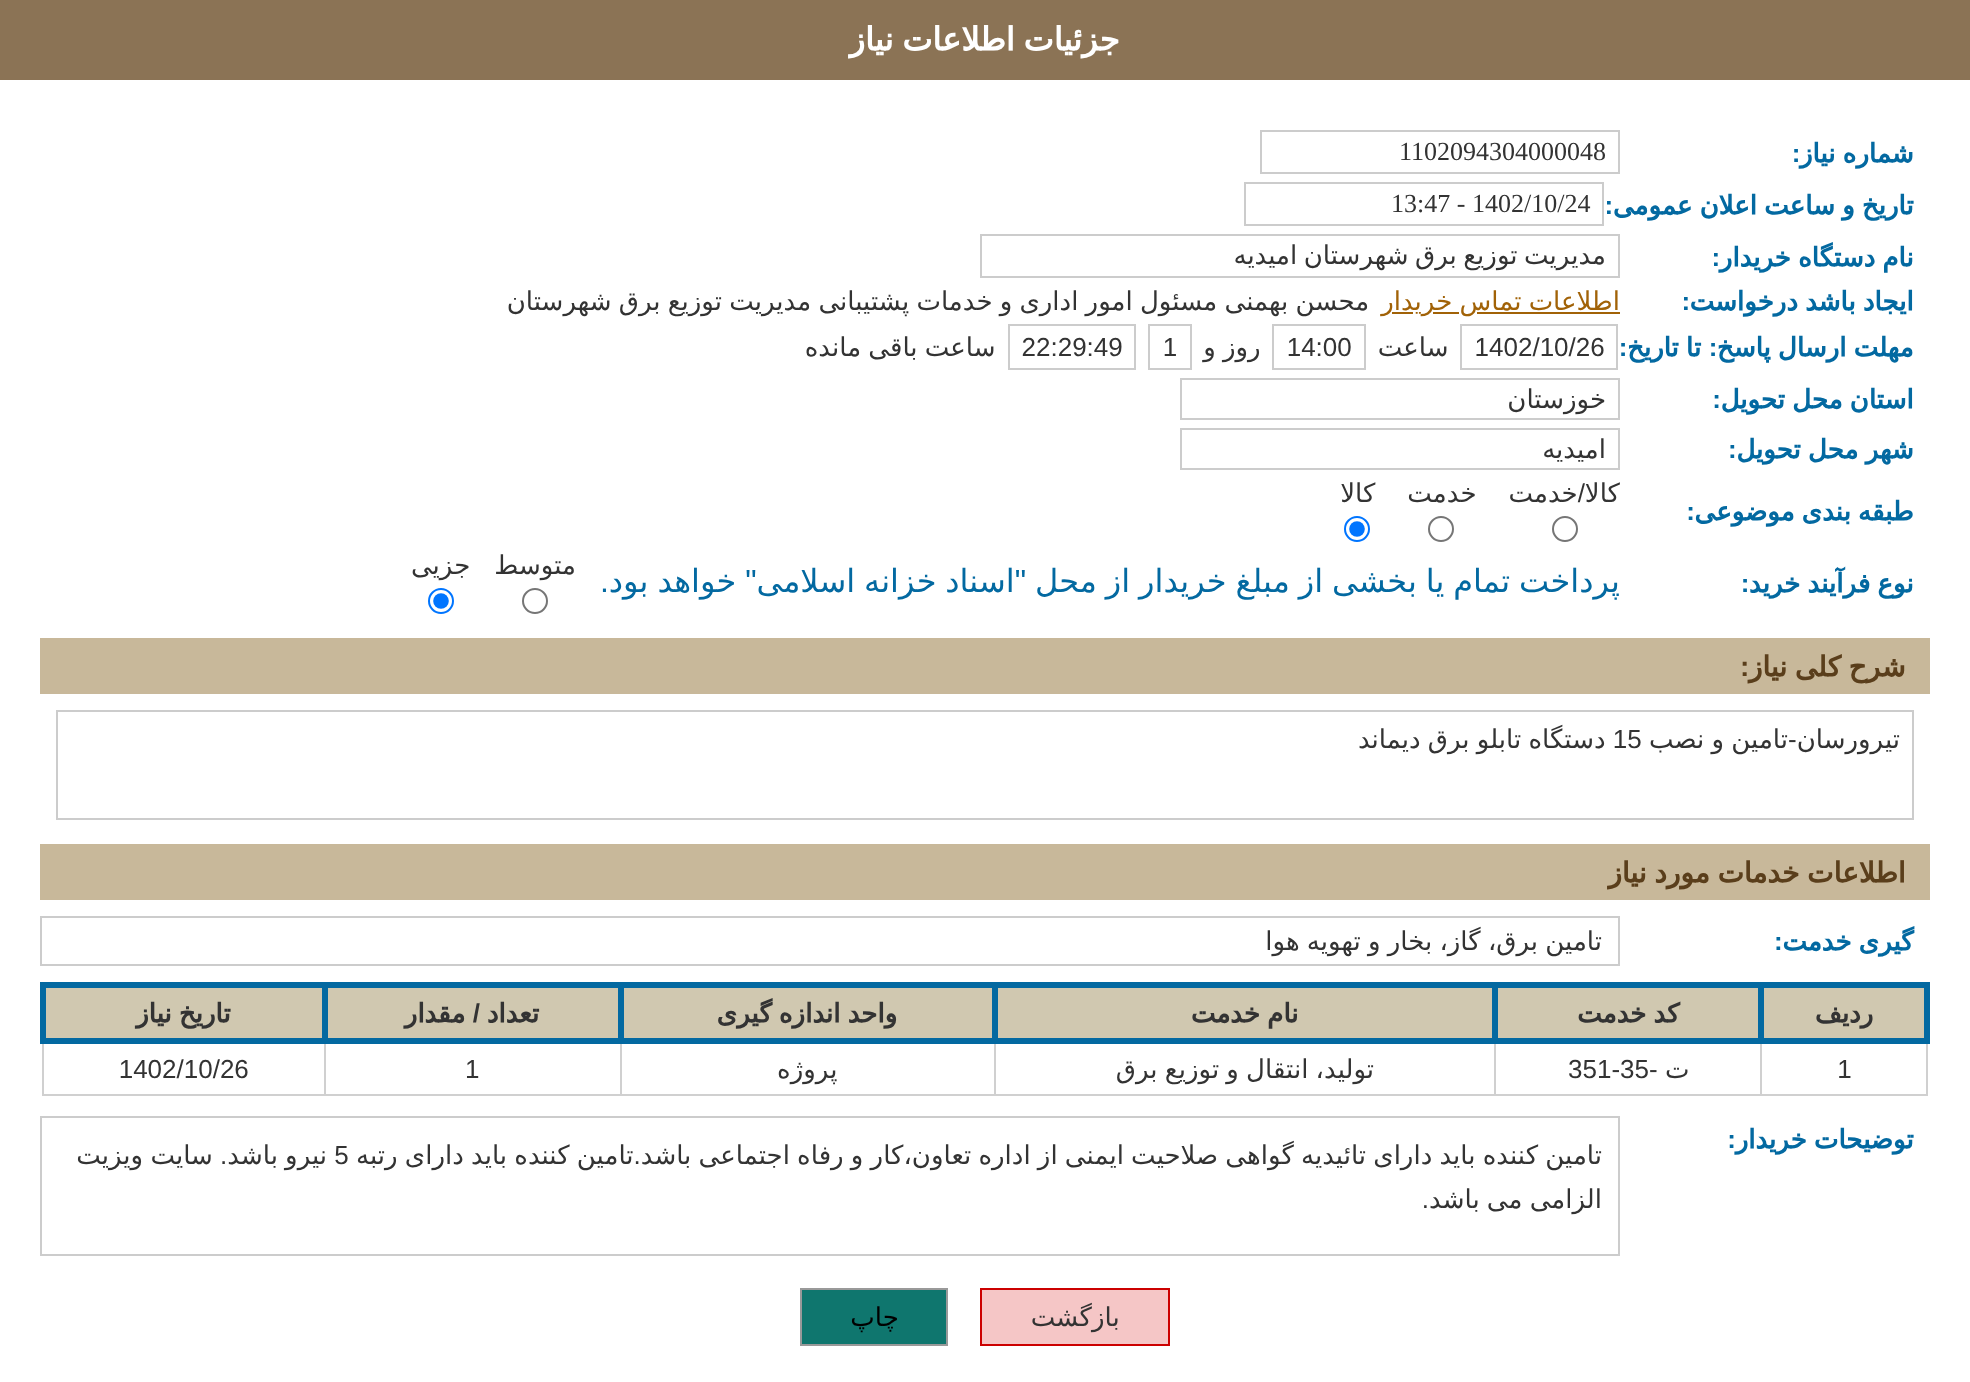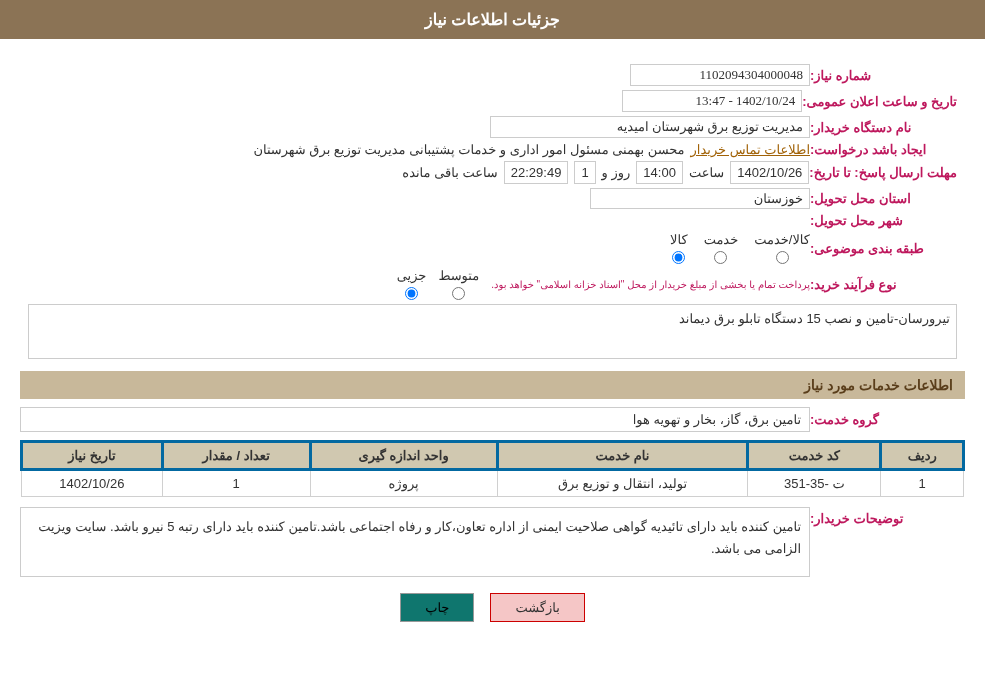--- a/index.html
+++ b/index.html
@@ -142,23 +142,23 @@
       position: relative;
     }
     .row-pair {
       display: flex;
       align-items: center;
       margin-bottom: 4px;
     }
     .lbl {
       min-width: 155px;
       font-weight: bold;
-      text-align: left;
+      text-align: right;
       padding-right: 8px;
-      color: #be185d;
+      color: #0369a1;
     }
     .val {
       flex: 1;
     }
     .input-inline {
       border: 1px solid #ccc;
       background: #fff;
       padding: 2px 6px;
       display: inline-block;
       min-width: 180px;
@@ -230,20 +230,23 @@
 
     <div class="row-pair">
       <div class="lbl">استان محل تحویل:</div>
       <div class="val">
         <span class="province-box">خوزستان</span>
       </div>
     </div>
 
     <div class="row-pair">
       <div class="lbl">شهر محل تحویل:</div>
+      <div class="val">
+        <span class="province-box">امیدیه</span>
+      </div>
     </div>
 
     <div class="row-pair">
       <div class="lbl">طبقه بندی موضوعی:</div>
       <div class="val">
         <div class="radio-group">
           <div class="radio-item">
             <span>کالا/خدمت</span>
             <input type="radio" name="category" style="">
           </div>
@@ -256,47 +259,50 @@
             <input type="radio" name="category" checked="" style="">
           </div>
         </div>
       </div>
     </div>
 
     <div class="row-pair">
       <div class="lbl">نوع فرآیند خرید:</div>
       <div class="val">
         <div class="purchase-type-row">
-          <span style="font-size:10px; color:#be185d;">پرداخت تمام یا بخشی از مبلغ خریدار از محل "اسناد خزانه اسلامی" خواهد بود.</span>
+          <span style="font-size:16px; color:#0369a1;">پرداخت تمام یا بخشی از مبلغ خریدار از محل "اسناد خزانه اسلامی" خواهد بود.</span>
           <div class="radio-item">
             <span>متوسط</span>
             <input type="radio" name="purchase" style="">
           </div>
           <div class="radio-item">
             <span>جزیی</span>
             <input type="radio" name="purchase" checked="" style="">
           </div>
         </div>
       </div>
     </div>
 
+    <div class="section-title">
+      <span>شرح کلی نیاز:</span>
+    </div>
     <div class="row-pair" style="margin-bottom:6px;">
       <div style="flex:1; padding: 0 8px;">
         <div class="description-box">
           <span>تیرورسان-تامین و نصب 15 دستگاه تابلو برق دیماند</span>
         </div>
       </div>
     </div>
 
     <div class="section-title">
       <span>اطلاعات خدمات مورد نیاز</span>
     </div>
 
     <div class="row-pair" style="margin-bottom:6px;">
-      <div class="lbl">گروه خدمت:</div>
+      <div class="lbl">گیری خدمت:</div>
       <div class="val">
         <span class="service-input" style="display:inline-block; min-width:350px;">تامین برق، گاز، بخار و تهویه هوا</span>
       </div>
     </div>
 
     <table class="data-table">
       <thead>
         <tr>
           <th>ردیف</th>
           <th>کد خدمت</th>

